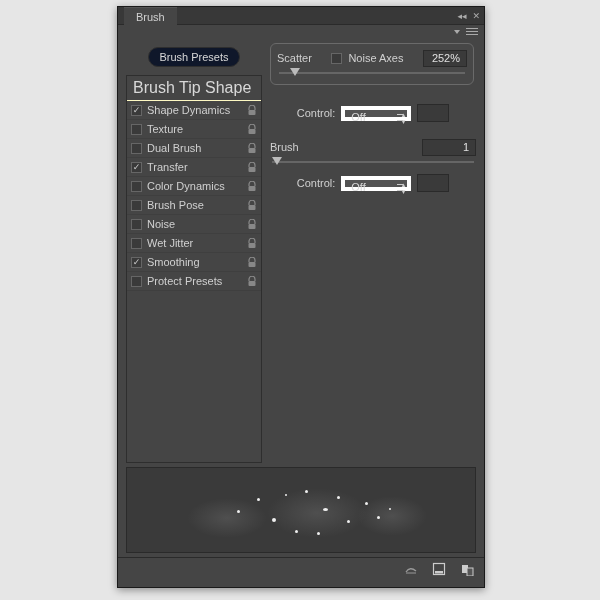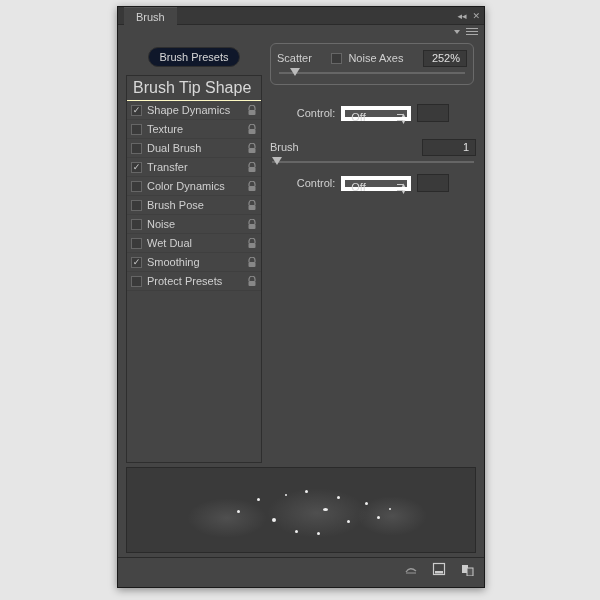--- a/index.html
+++ b/index.html
@@ -286,21 +286,21 @@
               <span class="opt-label">Noise</span>
               <span class="lock">
                 <svg width="10" height="11" viewBox="0 0 10 11">
                   <path d="M2 5 V3.2 a3 3 0 0 1 6 0 V5" fill="none" stroke="#888" stroke-width="1.2"></path>
                   <rect x="1.5" y="5" width="7" height="5" rx="1" fill="#888"></rect>
                 </svg>
               </span>
             </div>
             <div class="option-row">
               <span class="chk"></span>
-              <span class="opt-label">Wet Dual</span>
+              <span class="opt-label">Wet Jitter</span>
               <span class="lock">
                 <svg width="10" height="11" viewBox="0 0 10 11">
                   <path d="M2 5 V3.2 a3 3 0 0 1 6 0 V5" fill="none" stroke="#888" stroke-width="1.2"></path>
                   <rect x="1.5" y="5" width="7" height="5" rx="1" fill="#888"></rect>
                 </svg>
               </span>
             </div>
             <div class="option-row">
               <span class="chk checked"></span>
               <span class="opt-label">Smoothing</span>

